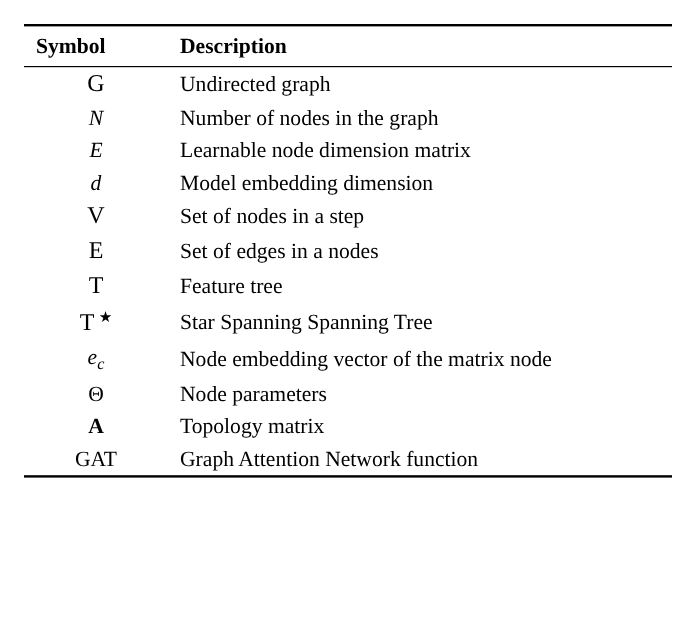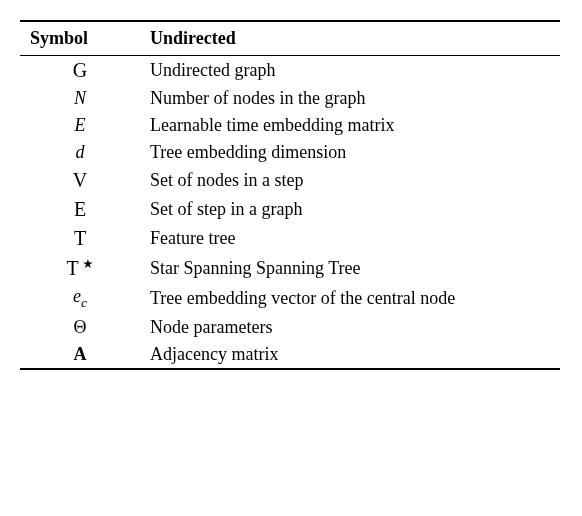--- a/index.html
+++ b/index.html
@@ -47,62 +47,66 @@
   sup { font-size: 0.7em; }
   sub { font-size: 0.75em; }
 </style>
 </head>
 <body>
 
 <table>
   <thead>
     <tr>
       <th>Symbol</th>
-      <th>Undirected</th>
+      <th>Description</th>
     </tr>
   </thead>
   <tbody>
       <tr>
         <td><span class="cal">G</span></td>
         <td>Undirected graph</td>
       </tr>
       <tr>
         <td><span class="it">N</span></td>
         <td>Number of nodes in the graph</td>
       </tr>
       <tr>
         <td><span class="it">E</span></td>
-        <td>Learnable time embedding matrix</td>
+        <td>Learnable node dimension matrix</td>
       </tr>
       <tr>
         <td><span class="it">d</span></td>
-        <td>Tree embedding dimension</td>
+        <td>Model embedding dimension</td>
       </tr>
       <tr>
         <td><span class="cal">V</span></td>
         <td>Set of nodes in a step</td>
       </tr>
       <tr>
         <td><span class="cal">E</span></td>
-        <td>Set of step in a graph</td>
+        <td>Set of edges in a nodes</td>
       </tr>
       <tr>
         <td><span class="cal">T</span></td>
         <td>Feature tree</td>
       </tr>
       <tr>
         <td><span class="cal">T</span> <sup>★</sup></td>
         <td>Star Spanning Spanning Tree</td>
       </tr>
       <tr>
         <td><span class="it">e<sub>c</sub></span></td>
-        <td>Tree embedding vector of the central node</td>
+        <td>Node embedding vector of the matrix node</td>
       </tr>
       <tr>
         <td>Θ</td>
         <td>Node parameters</td>
       </tr>
       <tr>
         <td><span class="bold rm">A</span></td>
-        <td>Adjacency matrix</td>
+        <td>Topology matrix</td>
+      </tr>
+      <tr>
+        <td>GAT</td>
+        <td>Graph Attention Network function</td>
       </tr>
     </tbody>
 </table>
 
 </body></html>

